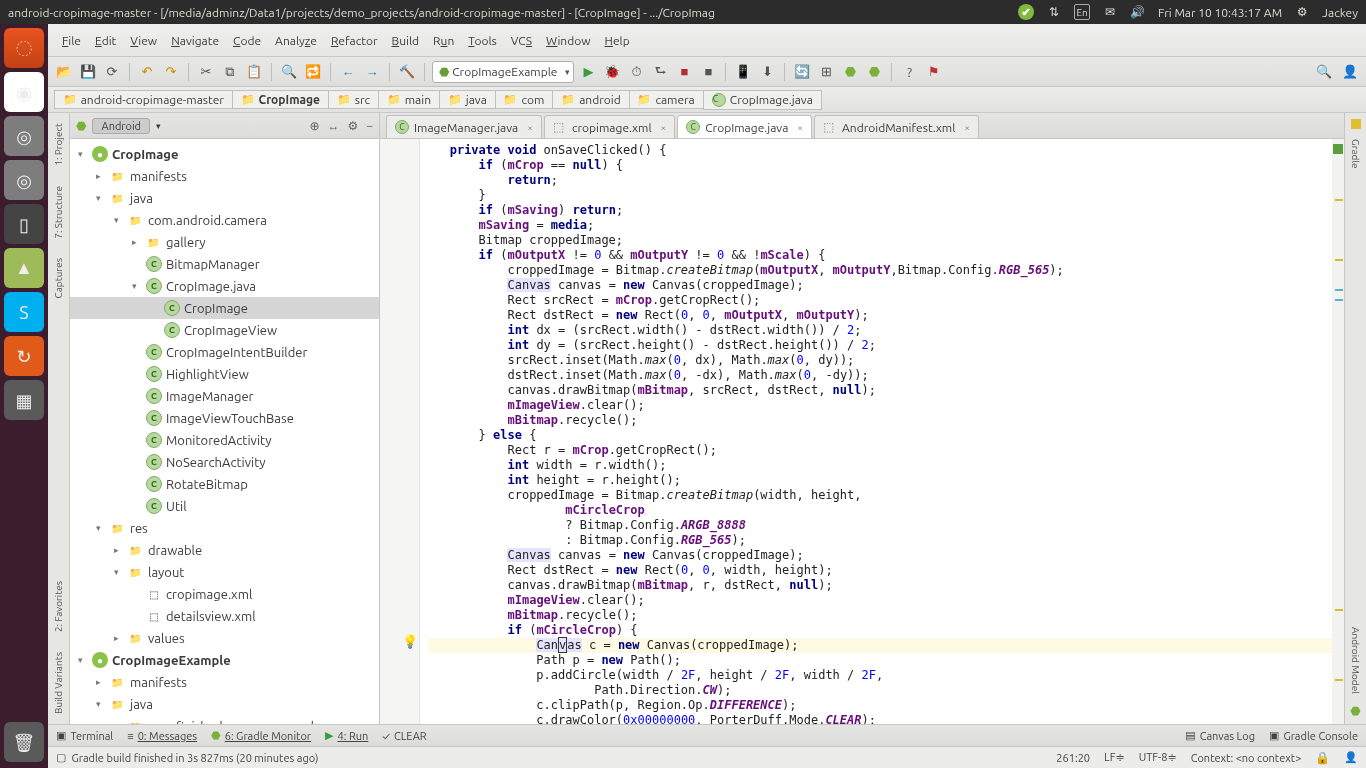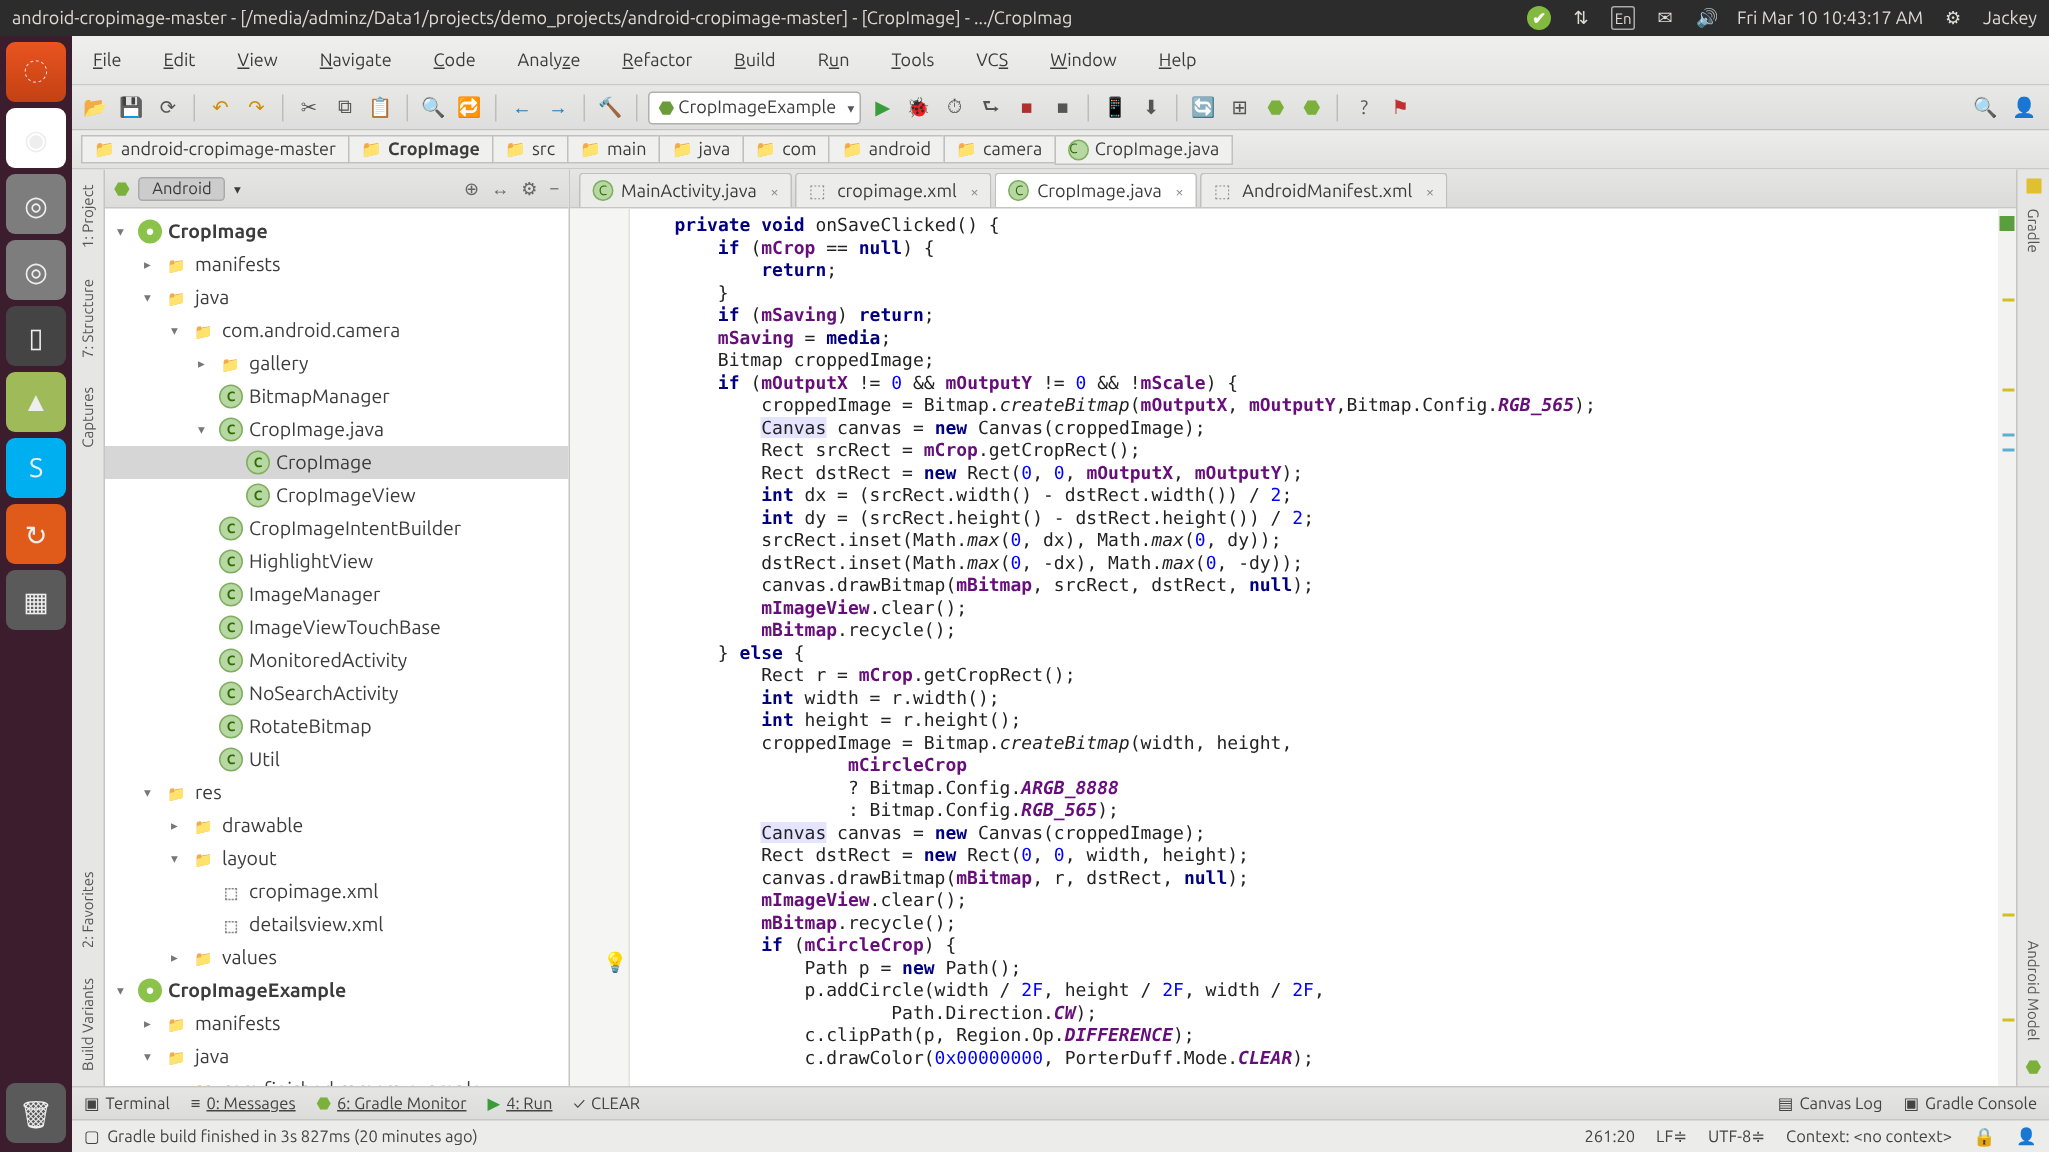--- a/index.html
+++ b/index.html
@@ -22,21 +22,21 @@
 .launcher .dock-item.studio { background:#9fbb59; }
 .launcher .dock-item.skype { background:#00aff0; }
 .launcher .dock-item.settings { background:#e05a1a; }
 .launcher .dock-item.folder { background:#5a5a5a; }
 .launcher .trash { margin-top:auto; margin-bottom:6px; }
 
 
 .app { position:absolute; left:48px; right:0; top:24px; bottom:0; background:#ececea; display:flex; flex-direction:column; }
 
 
-.menubar { height:26px; background:linear-gradient(#efefed,#e6e6e4); border-bottom:1px solid #c9c9c7; display:flex; align-items:center; padding:16px 8px; gap:16px; }
+.menubar { height:26px; background:linear-gradient(#efefed,#e6e6e4); border-bottom:1px solid #c9c9c7; display:flex; align-items:center; padding:16px 8px; gap:2px; }
 .menubar span { padding:2px 6px; }
 .menubar span u { text-decoration: underline; }
 
 
 .toolbar { height:30px; background:linear-gradient(#e8e8e6,#dedede); border-bottom:1px solid #c2c2c0; display:flex; align-items:center; padding:0 6px; gap:4px; }
 .tb-btn { width:20px; height:20px; display:inline-flex; align-items:center; justify-content:center; border-radius:3px; color:#555; font-size:13px; }
 .tb-sep { width:1px; height:18px; background:#bdbdbd; margin:0 3px; }
 .tb-combo { height:22px; border:1px solid #b0b0ae; background:#fff; border-radius:3px; display:flex; align-items:center; padding:0 16px 0 6px; position:relative; font-size:12px; }
 .tb-combo::after { content:"▾"; position:absolute; right:4px; font-size:9px; color:#555; }
 .toolbar .right { margin-left:auto; display:flex; gap:6px; }
@@ -394,21 +394,21 @@
             <span class="ic pkg">📁</span>
             <span class="label">com.finished.camera.example</span>
           </div>
         </div>
     </div>
 
     <div class="editor">
       <div class="tabs" id="tabs">
           <div class="tab">
             <span class="ic class" style="background: rgb(183, 216, 163); border: 1px solid rgb(127, 174, 94); border-radius: 50%; color: rgb(46, 107, 0); font-size: 9px; display: inline-flex; align-items: center; justify-content: center; width: 14px; height: 14px;">C</span>
-            <span>MainActivity.java</span>
+            <span>ImageManager.java</span>
             <span class="close">×</span>
           </div>
           <div class="tab">
             <span class="ic xml">⬚</span>
             <span>cropimage.xml</span>
             <span class="close">×</span>
           </div>
           <div class="tab active">
             <span class="ic class" style="background: rgb(183, 216, 163); border: 1px solid rgb(127, 174, 94); border-radius: 50%; color: rgb(46, 107, 0); font-size: 9px; display: inline-flex; align-items: center; justify-content: center; width: 14px; height: 14px;">C</span>
             <span>CropImage.java</span>
@@ -449,20 +449,21 @@
            croppedImage = Bitmap.<span class="ital">createBitmap</span>(width, height,
                    <span class="mem">mCircleCrop</span>
                    ? Bitmap.Config.<span class="mem ital">ARGB_8888</span>
                    : Bitmap.Config.<span class="mem ital">RGB_565</span>);
            <span style="background:#e4e4ff">Canvas</span> canvas = <span class="kw">new</span> Canvas(croppedImage);
            Rect dstRect = <span class="kw">new</span> Rect(<span class="num">0</span>, <span class="num">0</span>, width, height);
            canvas.drawBitmap(<span class="mem">mBitmap</span>, r, dstRect, <span class="kw">null</span>);
            <span class="mem">mImageView</span>.clear();
            <span class="mem">mBitmap</span>.recycle();
            <span class="kw">if</span> (<span class="mem">mCircleCrop</span>) {
+<span class="hl-line">               <span style="background:#e4e4ff">Can<span class="caret-box">v</span>as</span> c = <span class="kw">new</span> Canvas(croppedImage);</span>
                Path p = <span class="kw">new</span> Path();
                p.addCircle(width / <span class="num">2F</span>, height / <span class="num">2F</span>, width / <span class="num">2F</span>,
                        Path.Direction.<span class="mem ital">CW</span>);
                c.clipPath(p, Region.Op.<span class="mem ital">DIFFERENCE</span>);
                c.drawColor(<span class="num">0x00000000</span>, PorterDuff.Mode.<span class="mem ital">CLEAR</span>);</pre>
         <div class="minimap">
           <div class="mark" style="top:5px;background:#5a9e3e;height:10px;width:10px;"></div>
           <div class="mark" style="top:60px;background:#d0c020"></div>
           <div class="mark" style="top:120px;background:#d0c020"></div>
           <div class="mark" style="top:150px;background:#5bb0d0"></div>

